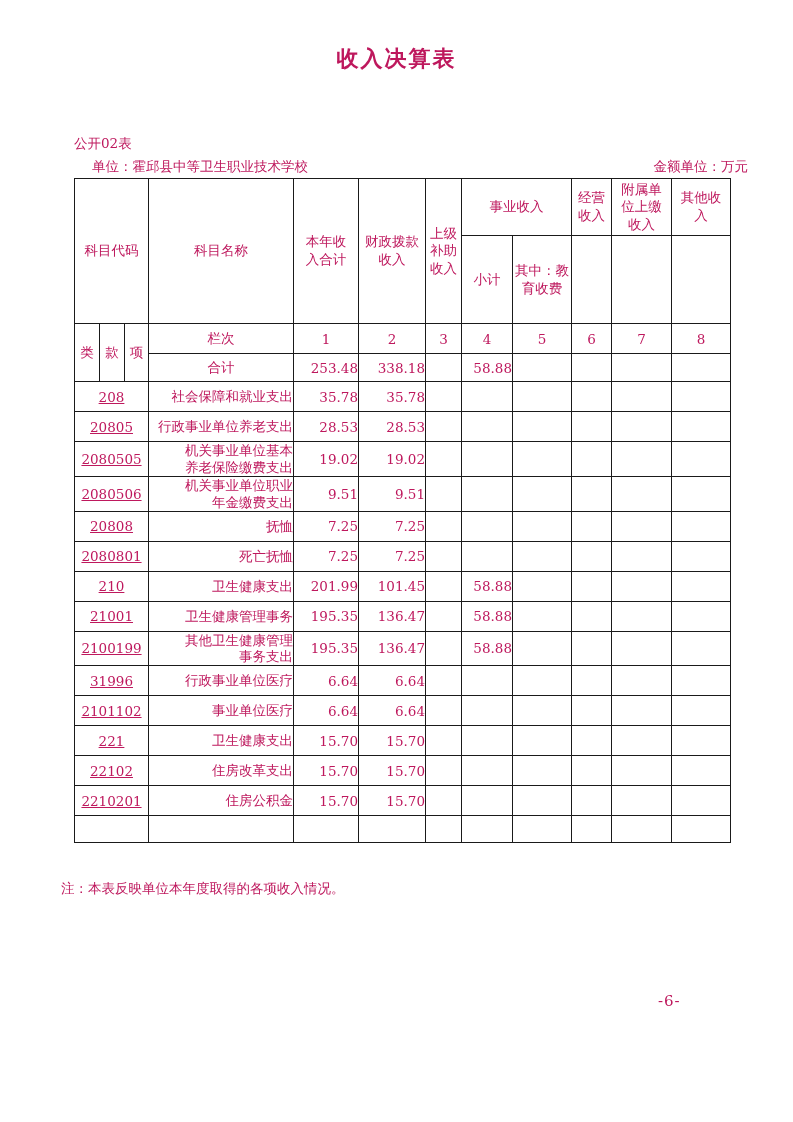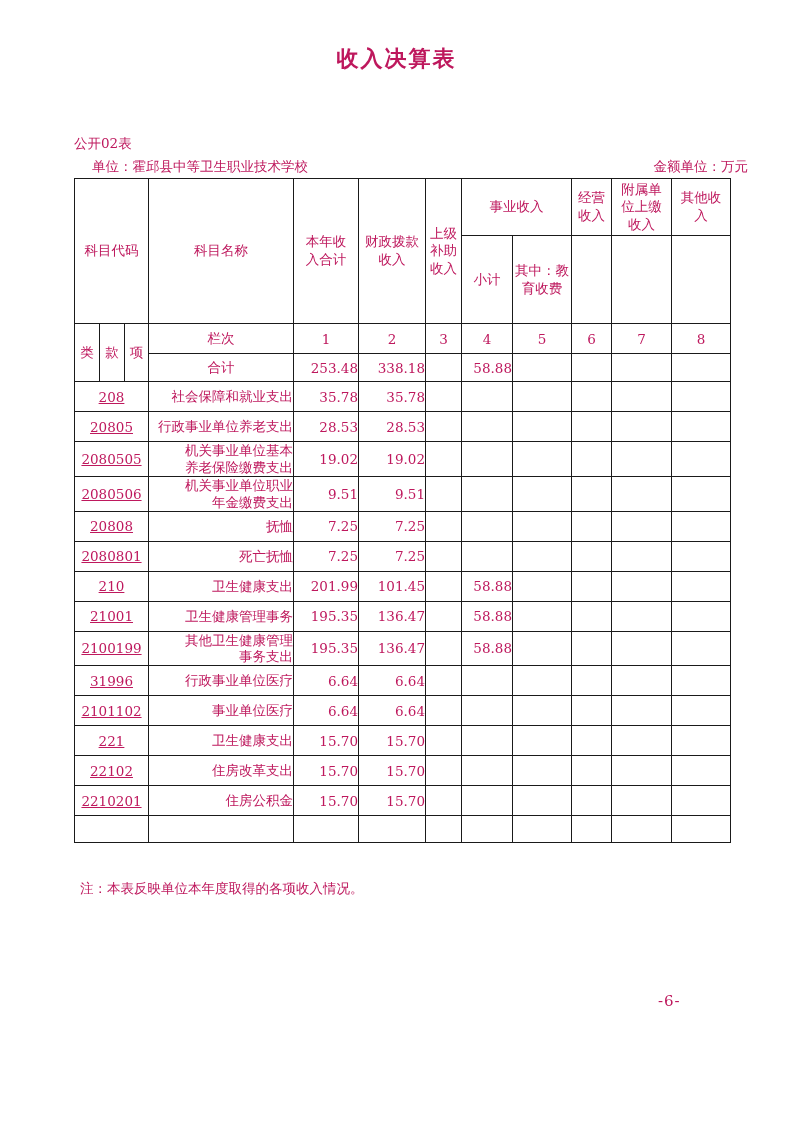--- a/index.html
+++ b/index.html
@@ -35,21 +35,21 @@
   tr.lanci-row { height:30px; }
   tr.total-row { height:28px;margin-left:22px; }
   tbody tr { height:30px; }
   tbody tr.empty-row { height:27px; }
   .code-cell { text-align:center; padding-left:3px;text-decoration:underline; }
   .name-cell { text-align:right; padding:3px 2px 3px 2px; line-height:1.25; word-break:break-all; }
   .name-cell.indent { text-indent:2.2em; }
   .num-cell { text-align:right; padding-right:2px; }
   .center-cell { text-align:center; }
   .bold { font-weight:bold; }
-  .note-line { position:absolute; top:880px; left:80px; width:656px; font-size:13.5px; }
+  .note-line { position:absolute; top:880px; left:61px; width:656px; font-size:13.5px; }
   .page-number { position:absolute; top:992px; left:658px; font-size:15px; letter-spacing:1px; }
 </style>
 </head>
 <body>
 
 <div class="page">
 
   <h1 class="doc-title">收入决算表</h1>
 
   <div class="table-code-line">公开02表</div>

